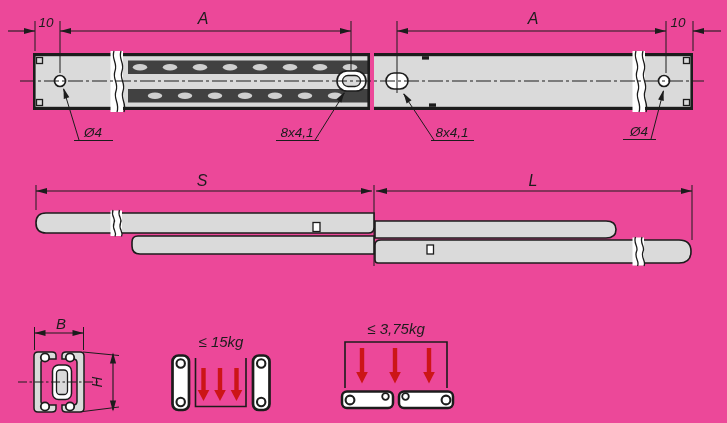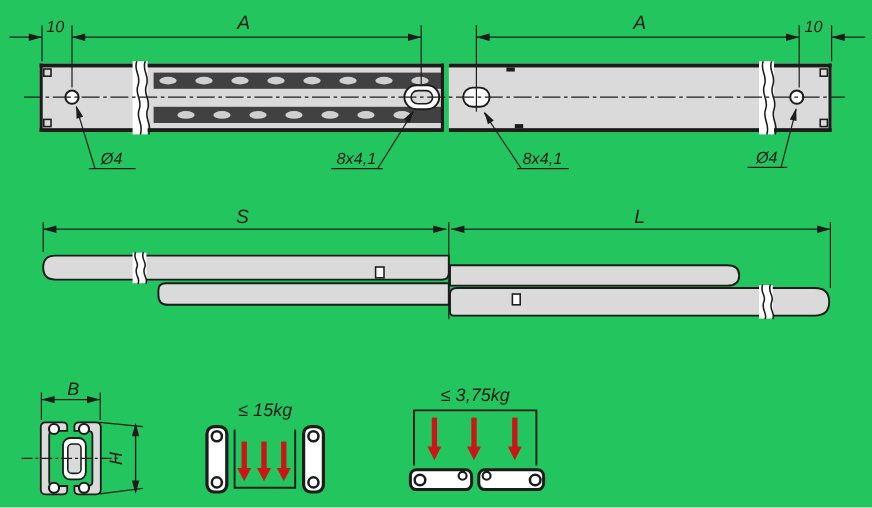--- a/index.html
+++ b/index.html
@@ -1,16 +1,16 @@
 <!DOCTYPE html>
 <html><head>
 <meta charset="utf-8">
 <style>
   html,body{margin:0;padding:0;background:#ffffff;}
-  .canvas{position:relative;width:727px;height:423px;background:#22c55e;overflow:hidden;}
+  .canvas{position:relative;width:727px;height:423px;background:#ec4899;overflow:hidden;}
   svg{display:block;}
   .ln{stroke:#1c1c1c;stroke-width:1.1;fill:none;}
   .ln-thin{stroke:#1c1c1c;stroke-width:1;fill:none;}
   .edge{fill:#1c1c1c;}
   .arr{fill:#1c1c1c;stroke:none;}
   .metal{fill:#dadada;stroke:#1c1c1c;stroke-width:1.6;}
   .metal-nostroke{fill:#dadada;stroke:none;}
   .cage{fill:#414141;stroke:none;}
   .ball-dot{fill:#cfcfcf;stroke:none;}
   .white-fill{fill:#ffffff;stroke:#1c1c1c;stroke-width:1.6;}

